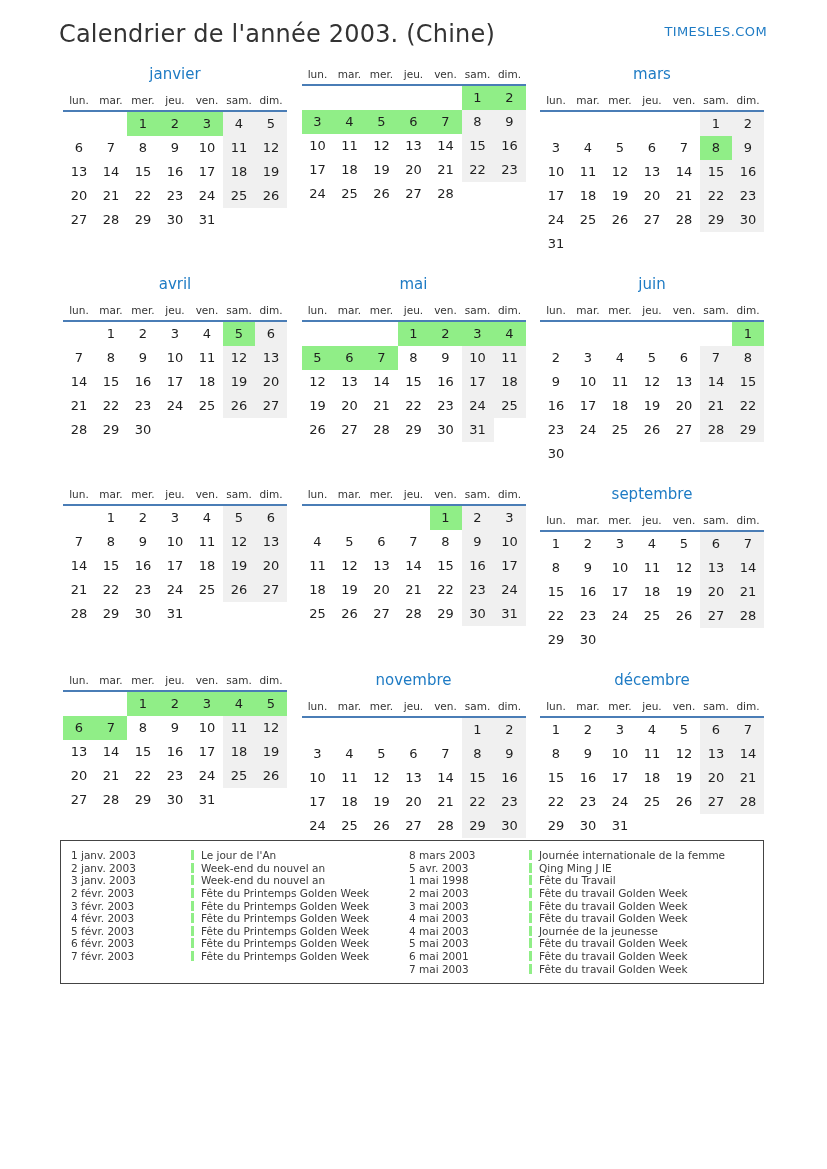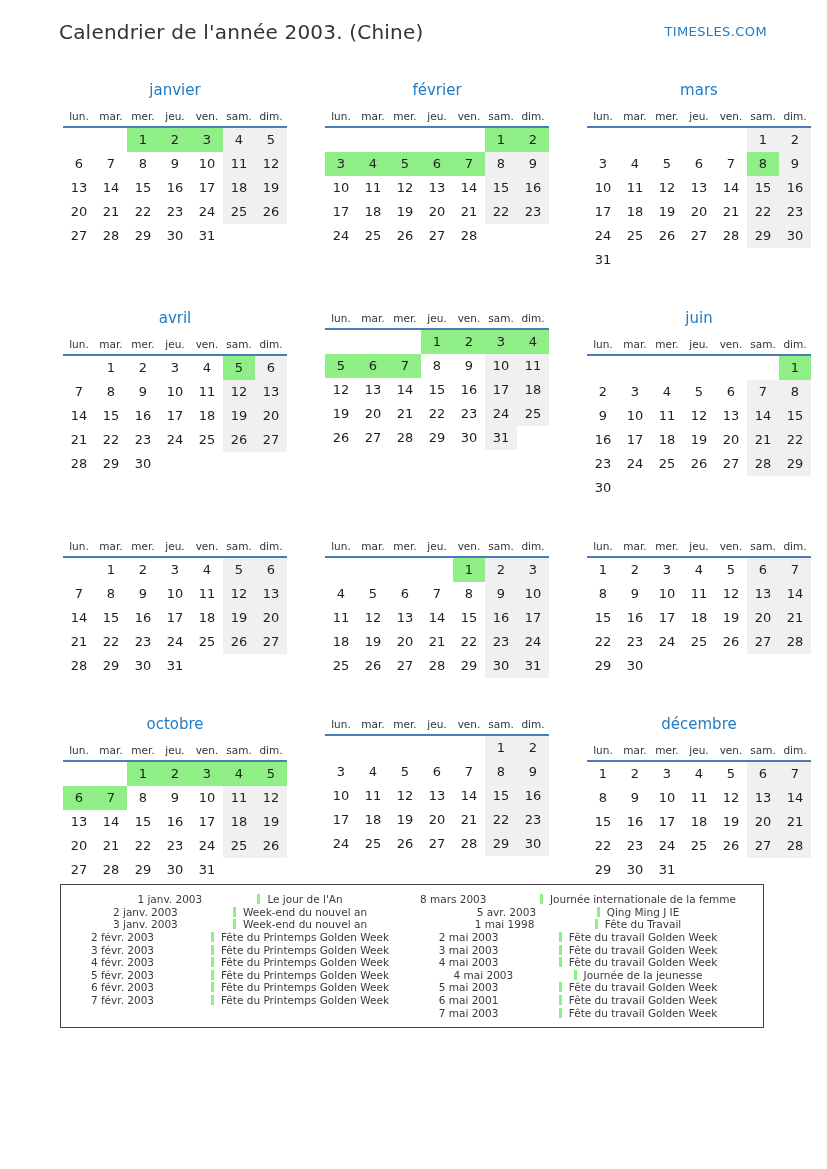--- a/index.html
+++ b/index.html
@@ -2,30 +2,30 @@
 <html lang="fr"><head>
 <meta charset="utf-8">
 <style>
   html,body{margin:0;padding:0;}
   body{
     width:827px;height:1169px;background:#ffffff;position:relative;
     font-family:"DejaVu Sans","Liberation Sans",sans-serif;
     --holiday:#90ee87;--weekend:#f0f0f0;--accent:#1e7bc4;--rule:#4a7db6;
   }
   .page-title{
-    margin:20px 0 0 59px;font-size:20px;font-weight:400;color:#333;letter-spacing:0.2px;
+    margin:20px 0 0 59px;font-size:24px;font-weight:400;color:#333;letter-spacing:0.2px;
   }
   .site-link{
     position:absolute;top:24px;right:60px;color:var(--accent);
     font-size:13px;text-decoration:none;letter-spacing:0.4px;
   }
   .months{
-    margin:36px 0 0 62px;width:703px;
+    margin:16px 0 0 62px;width:703px;
     display:grid;grid-template-columns:repeat(3,226px);
-    column-gap:12.5px;row-gap:18px;align-items:start;gap:36px;
+    column-gap:12.5px;row-gap:18px;align-items:start;
   }
   .month{width:226px;}
   .m-title{
     text-align:center;color:var(--accent);font-size:15px;
     height:20px;line-height:20px;margin-bottom:6px;
   }
   .m-grid{display:grid;grid-template-columns:repeat(7,32px);margin-left:1px;}
   .m-dow{
     height:20px;line-height:20px;text-align:center;
     font-size:10.5px;color:#333;
@@ -38,21 +38,21 @@
   .m-day.weekend{background:var(--weekend);}
   .m-day.holiday{background:var(--holiday);}
   .legend{
     margin:2px 0 0 60px;width:704px;box-sizing:border-box;
     border:1.5px solid #444;padding:8px 0 8px 10px;
     display:flex;
   }
   .legend-col{width:338px;}
   .legend-row{
     display:flex;align-items:center;height:12.6px;
-    font-size:10.5px;color:#3a3a3a;white-space:nowrap;justify-content:center;
+    font-size:10.5px;color:#3a3a3a;white-space:nowrap;
   }
   .l-date{width:120px;flex:none;}
   .l-bar{width:3px;height:10px;background:var(--holiday);margin-right:7px;flex:none;}
 </style>
 </head>
 <body style="--holiday: #90ee87; --weekend: #f0f0f0; --accent: #1e7bc4; --rule: #4a7db6;">
 
 <h1 class="page-title">Calendrier de l'année 2003. (Chine)</h1>
 <a class="site-link" href="#">TIMESLES.COM</a>
 
@@ -97,21 +97,20 @@
         <div class="m-day weekend">25</div>
         <div class="m-day weekend">26</div>
         <div class="m-day">27</div>
         <div class="m-day">28</div>
         <div class="m-day">29</div>
         <div class="m-day">30</div>
         <div class="m-day">31</div>
       </div>
     </div>
     <div class="month">
-      <div class="m-title">février</div>
       <div class="m-grid">
         <div class="m-dow">lun.</div>
         <div class="m-dow">mar.</div>
         <div class="m-dow">mer.</div>
         <div class="m-dow">jeu.</div>
         <div class="m-dow">ven.</div>
         <div class="m-dow">sam.</div>
         <div class="m-dow">dim.</div>
         <div class="m-rule"></div>
         <div class="m-day empty"></div>
@@ -236,20 +235,21 @@
         <div class="m-day">24</div>
         <div class="m-day">25</div>
         <div class="m-day weekend">26</div>
         <div class="m-day weekend">27</div>
         <div class="m-day">28</div>
         <div class="m-day">29</div>
         <div class="m-day">30</div>
       </div>
     </div>
     <div class="month">
+      <div class="m-title">mai</div>
       <div class="m-grid">
         <div class="m-dow">lun.</div>
         <div class="m-dow">mar.</div>
         <div class="m-dow">mer.</div>
         <div class="m-dow">jeu.</div>
         <div class="m-dow">ven.</div>
         <div class="m-dow">sam.</div>
         <div class="m-dow">dim.</div>
         <div class="m-rule"></div>
         <div class="m-day empty"></div>
@@ -422,20 +422,21 @@
         <div class="m-day">25</div>
         <div class="m-day">26</div>
         <div class="m-day">27</div>
         <div class="m-day">28</div>
         <div class="m-day">29</div>
         <div class="m-day weekend">30</div>
         <div class="m-day weekend">31</div>
       </div>
     </div>
     <div class="month">
+      <div class="m-title">septembre</div>
       <div class="m-grid">
         <div class="m-dow">lun.</div>
         <div class="m-dow">mar.</div>
         <div class="m-dow">mer.</div>
         <div class="m-dow">jeu.</div>
         <div class="m-dow">ven.</div>
         <div class="m-dow">sam.</div>
         <div class="m-dow">dim.</div>
         <div class="m-rule"></div>
         <div class="m-day">1</div>
@@ -464,21 +465,20 @@
         <div class="m-day">24</div>
         <div class="m-day">25</div>
         <div class="m-day">26</div>
         <div class="m-day weekend">27</div>
         <div class="m-day weekend">28</div>
         <div class="m-day">29</div>
         <div class="m-day">30</div>
       </div>
     </div>
     <div class="month">
-      <div class="m-title">octobre</div>
       <div class="m-grid">
         <div class="m-dow">lun.</div>
         <div class="m-dow">mar.</div>
         <div class="m-dow">mer.</div>
         <div class="m-dow">jeu.</div>
         <div class="m-dow">ven.</div>
         <div class="m-dow">sam.</div>
         <div class="m-dow">dim.</div>
         <div class="m-rule"></div>
         <div class="m-day empty"></div>
@@ -510,20 +510,21 @@
         <div class="m-day weekend">25</div>
         <div class="m-day weekend">26</div>
         <div class="m-day">27</div>
         <div class="m-day">28</div>
         <div class="m-day">29</div>
         <div class="m-day">30</div>
         <div class="m-day">31</div>
       </div>
     </div>
     <div class="month">
+      <div class="m-title">novembre</div>
       <div class="m-grid">
         <div class="m-dow">lun.</div>
         <div class="m-dow">mar.</div>
         <div class="m-dow">mer.</div>
         <div class="m-dow">jeu.</div>
         <div class="m-dow">ven.</div>
         <div class="m-dow">sam.</div>
         <div class="m-dow">dim.</div>
         <div class="m-rule"></div>
         <div class="m-day empty"></div>

